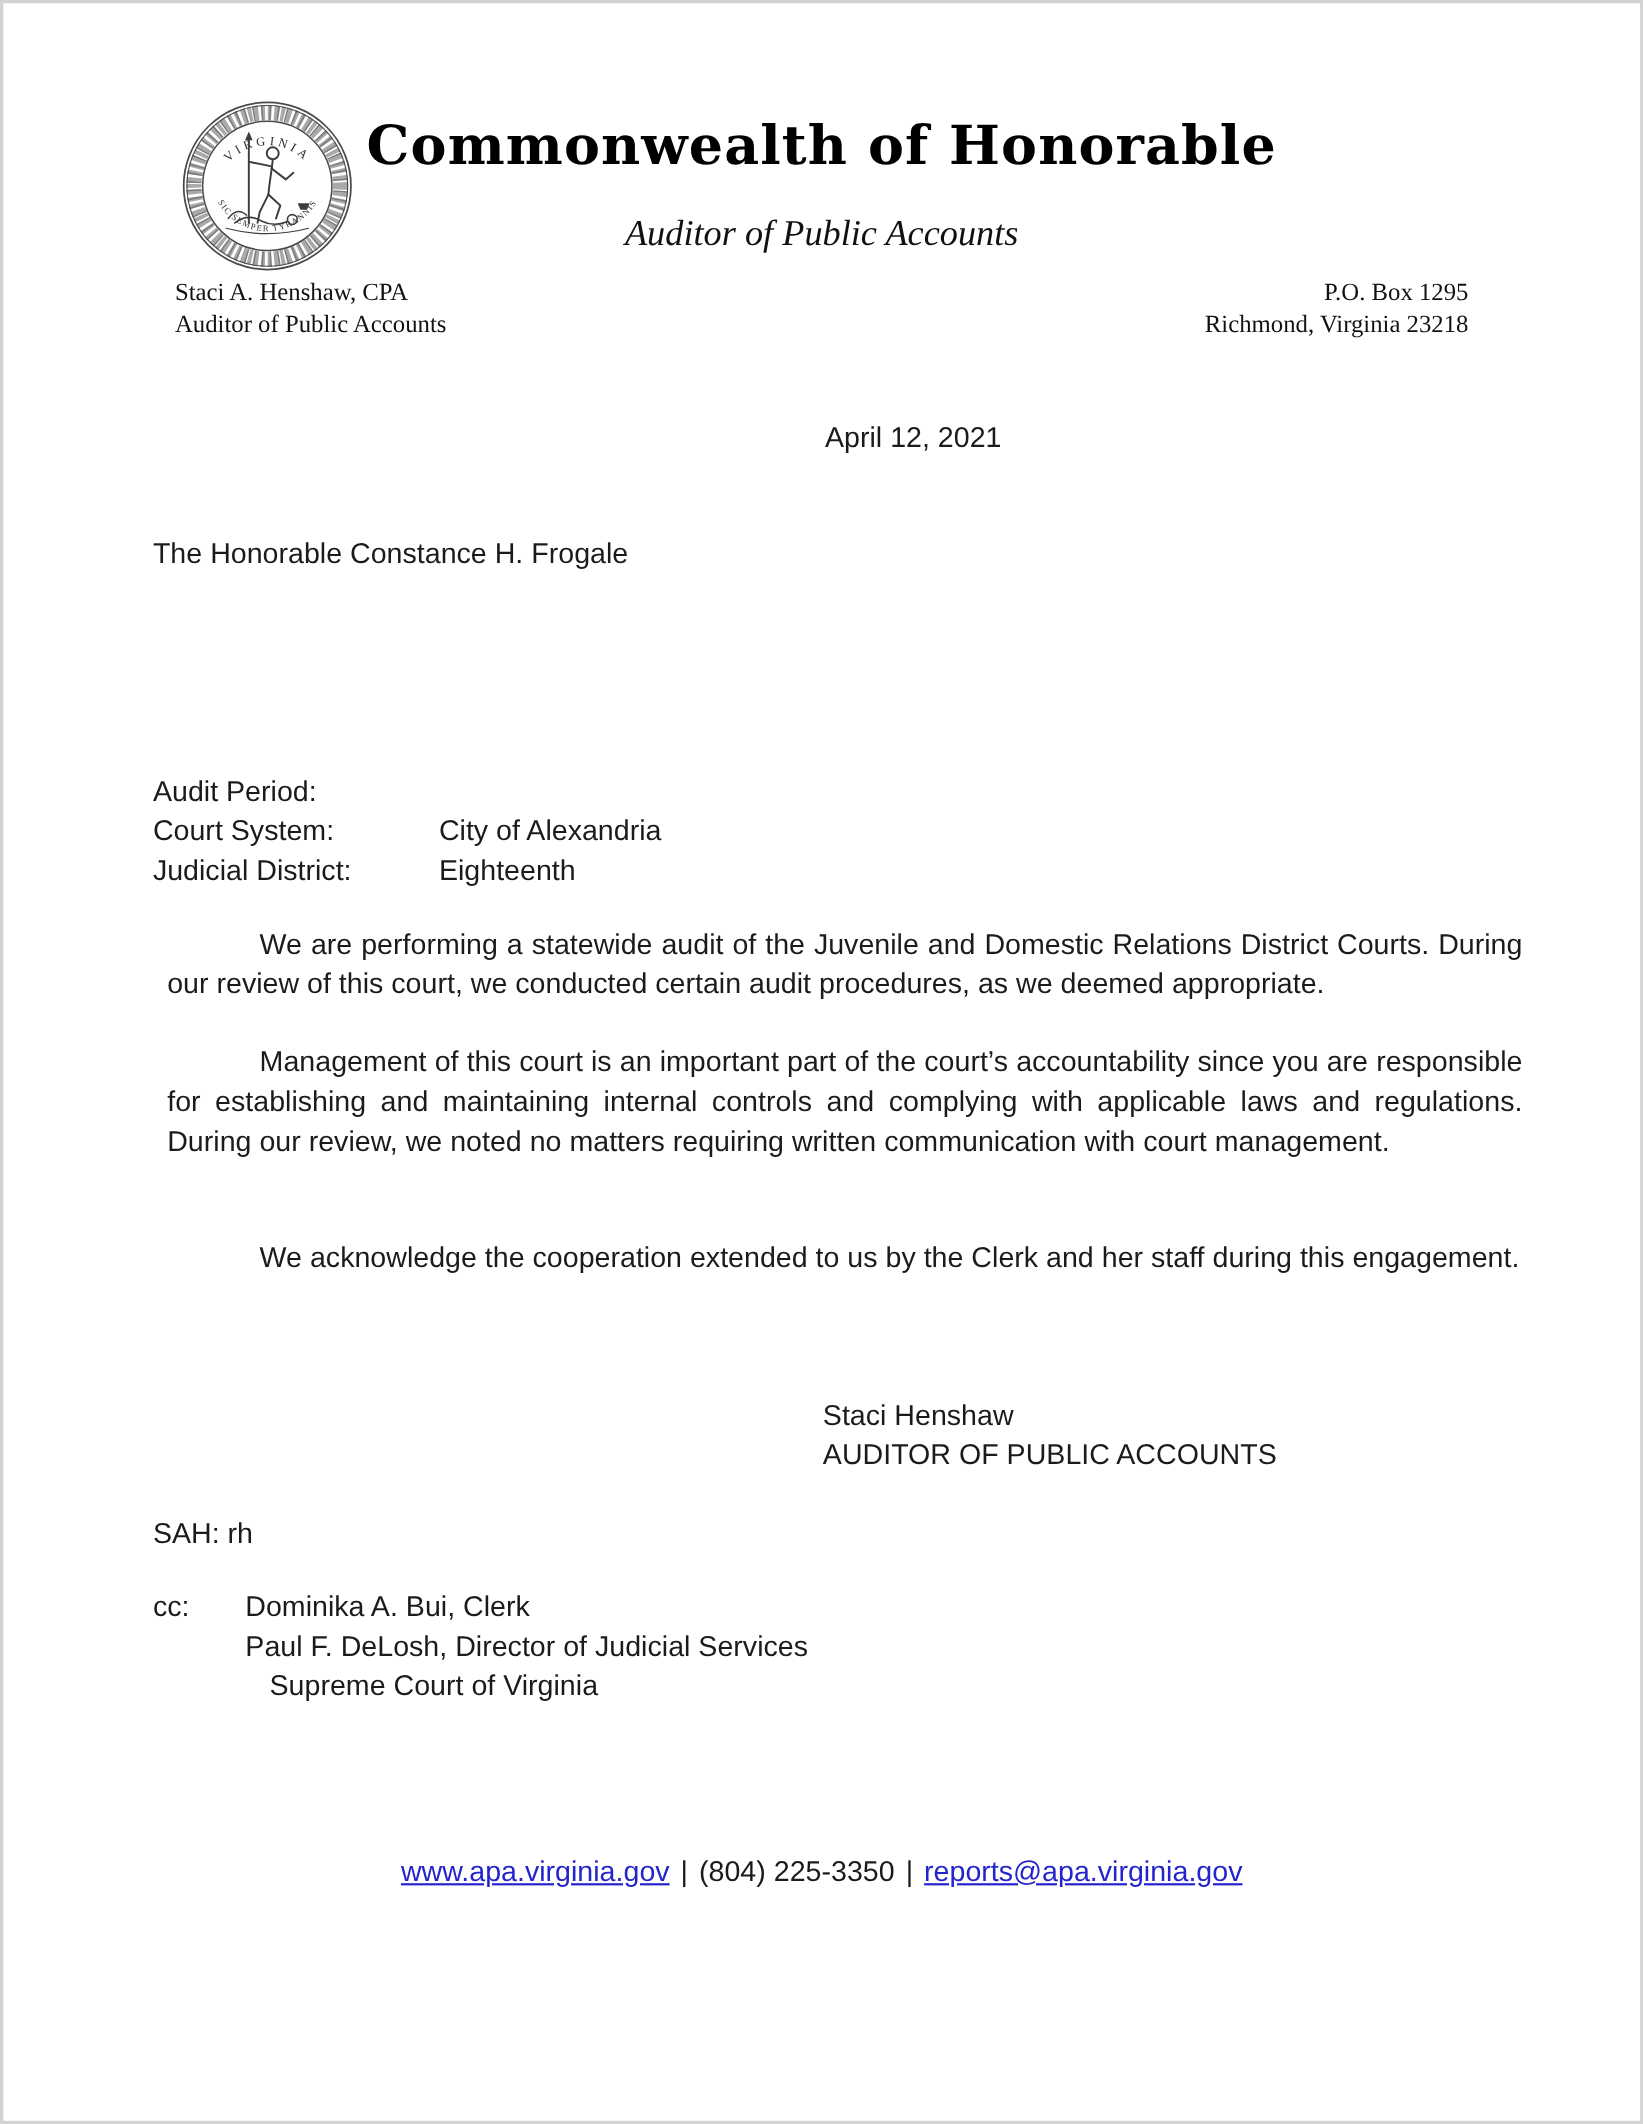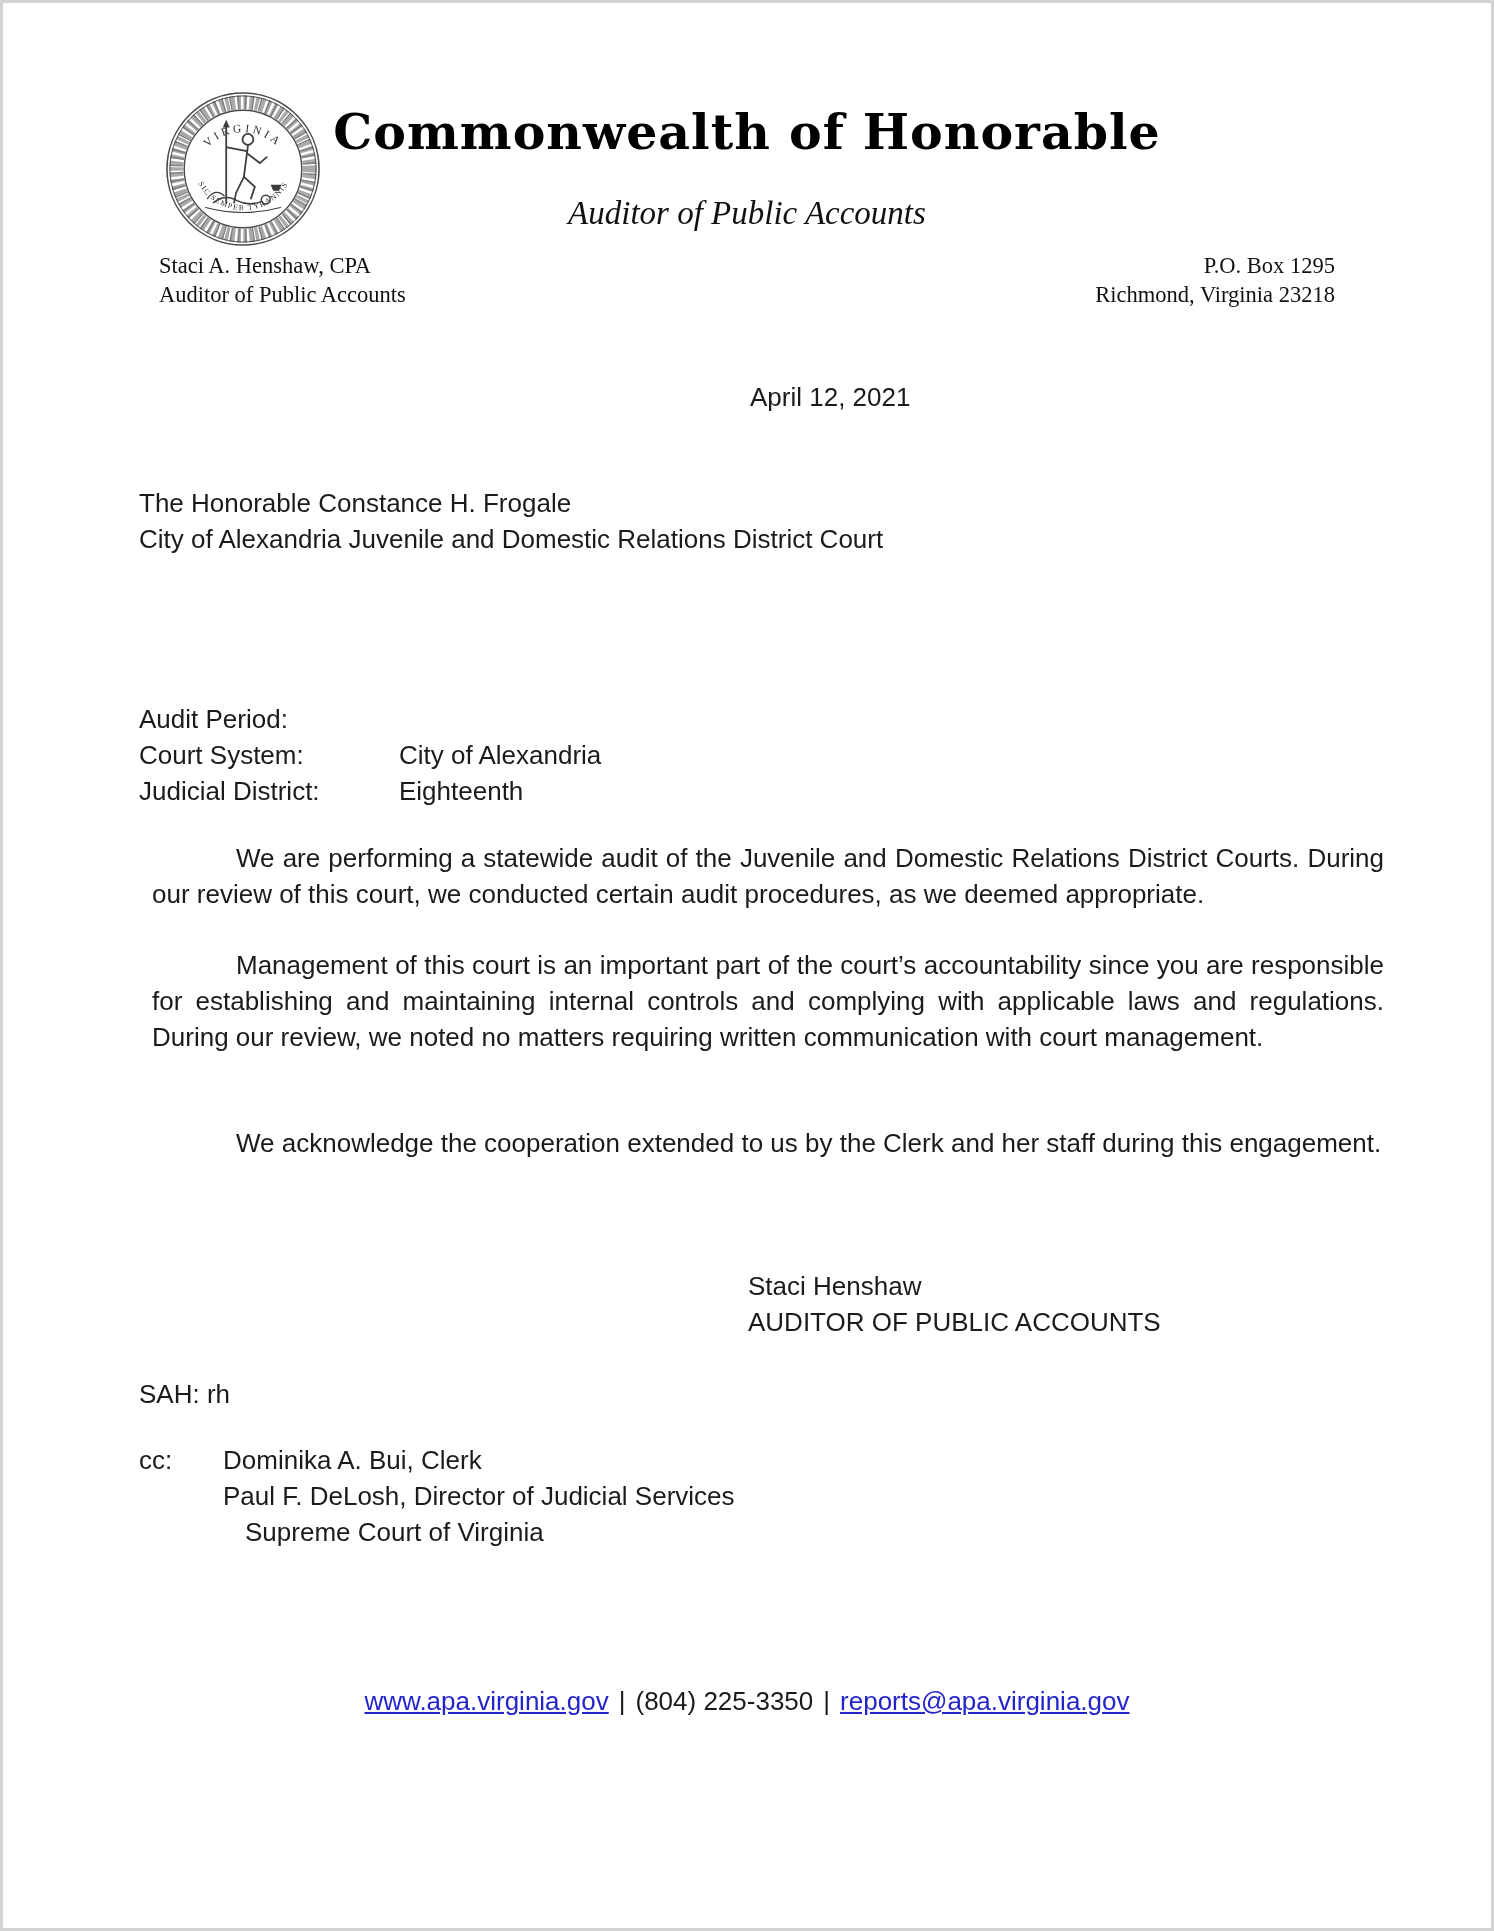--- a/index.html
+++ b/index.html
@@ -123,21 +123,20 @@
 
   <div class="abs address-block">
     <div>P.O. Box 1295</div>
     <div>Richmond, Virginia 23218</div>
   </div>
 
   <div class="abs sans date-line">April 12, 2021</div>
 
   <div class="abs sans recipient">
     <div>The Honorable Constance H. Frogale</div>
-    <div>City of Alexandria Juvenile and Domestic Relations District Court</div>
   </div>
 
   <div class="abs sans audit-info">
     <div class="audit-row">
       <span class="audit-label">Audit Period:</span>
     </div>
     <div class="audit-row">
       <span class="audit-label">Court System:</span>
       <span>City of Alexandria</span>
     </div>

